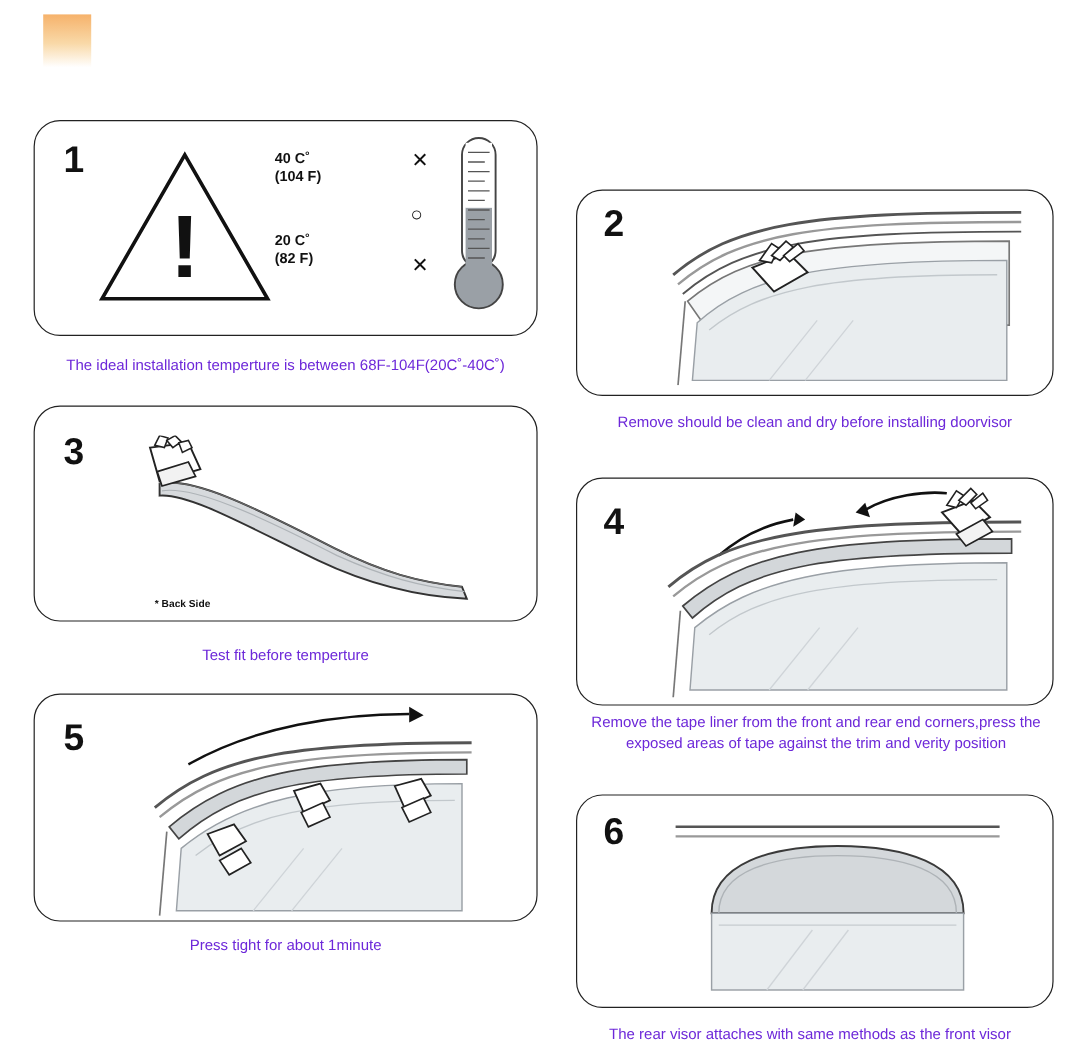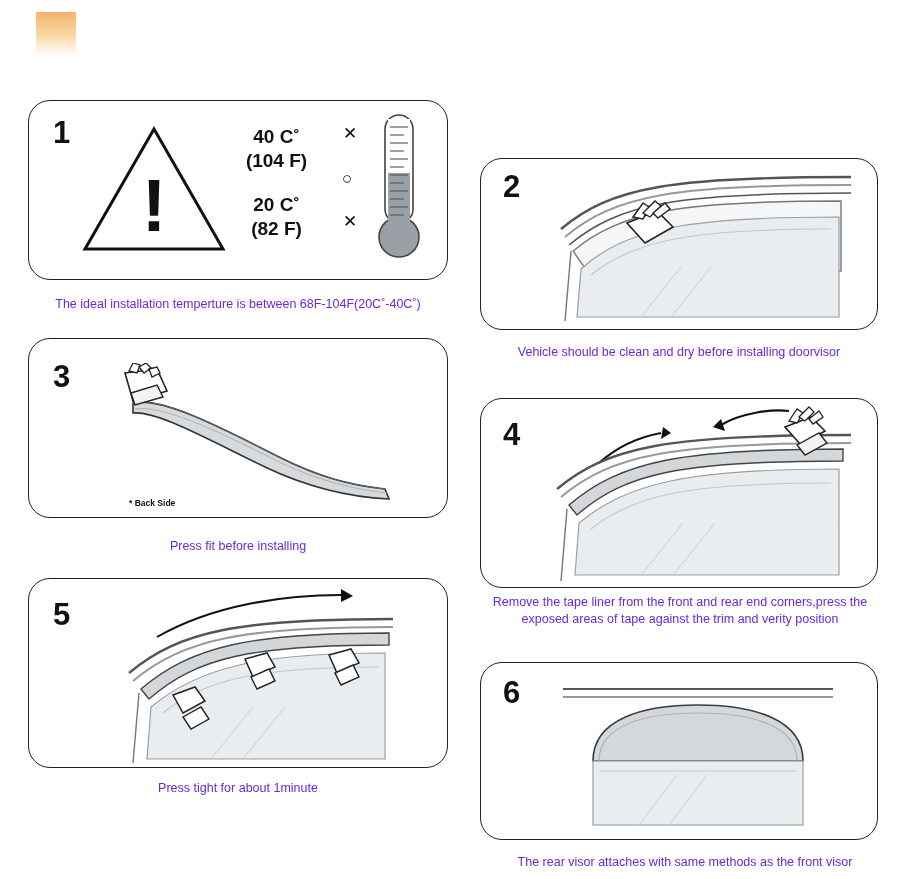--- a/index.html
+++ b/index.html
@@ -66,24 +66,24 @@
   }
   .caption {
     position: absolute;
     font-size: 12.5px;
     color: #6d28d9;
     text-align: center;
     line-height: 1.35;
   }
   .temp-label {
     position: absolute;
-    font-size: 19px;
+    font-size: 12px;
     font-weight: 700;
     color: #111;
-    text-align: center;
+    text-align: left;
     line-height: 1.25;
     white-space: nowrap;
   }
   .mark {
     position: absolute;
     font-size: 17px;
     color: #111;
     font-weight: 400;
   }
 
@@ -167,21 +167,21 @@
     <line x1="50" y1="80" x2="44" y2="150" stroke="#777" stroke-width="1.4"></line>
 
     <g>
       <path d="M106,52 l30,-12 l16,16 l-28,16 z" fill="#ffffff" stroke="#222" stroke-width="1.6"></path>
       <path d="M112,46 l10,-14 l6,4 l-6,12 z" fill="#ffffff" stroke="#222" stroke-width="1.4"></path>
       <path d="M122,42 l12,-12 l6,5 l-11,11 z" fill="#ffffff" stroke="#222" stroke-width="1.4"></path>
       <path d="M132,42 l12,-10 l5,6 l-12,9 z" fill="#ffffff" stroke="#222" stroke-width="1.4"></path>
     </g>
   </svg>
 </div>
-<div class="caption" style="left:480px; top:344px; width:398px;">Vehicle should be clean and dry before installing doorvisor</div>
+<div class="caption" style="left:480px; top:344px; width:398px;">Remove should be clean and dry before installing doorvisor</div>
 
 <div class="panel" style="left:28px; top:338px; width:420px; height:180px;">
   <div class="step-num" style="left:24px; top:20px;">3</div>
 
   <svg class="art" style="left:70px; top:24px;" width="330" height="140" viewBox="0 0 330 140">
 
     <path d="M34,40 C60,34 110,58 180,94 C220,114 250,122 286,126 L290,136 C248,134 208,124 166,104 C104,74 58,48 34,50 Z" fill="#d7dadd" stroke="#333" stroke-width="1.6"></path>
     <path d="M34,40 C60,34 110,58 180,94 C220,114 250,122 286,126" fill="none" stroke="#666" stroke-width="1"></path>
     <path d="M36,46 C62,42 112,64 182,100 C222,118 252,126 288,130" fill="none" stroke="#aeb3b7" stroke-width="1"></path>
 
@@ -189,21 +189,21 @@
       <path d="M26,10 l32,-4 l10,22 l-34,10 z" fill="#ffffff" stroke="#222" stroke-width="1.6"></path>
       <path d="M30,8 l4,-8 l7,2 l-3,8 z" fill="#ffffff" stroke="#222" stroke-width="1.3"></path>
       <path d="M40,4 l7,-4 l5,5 l-7,5 z" fill="#ffffff" stroke="#222" stroke-width="1.3"></path>
       <path d="M50,6 l8,-2 l3,6 l-8,4 z" fill="#ffffff" stroke="#222" stroke-width="1.3"></path>
       <path d="M32,30 l26,-8 l6,12 l-28,8 z" fill="#f2f2f2" stroke="#222" stroke-width="1.4"></path>
     </g>
   </svg>
 
   <div class="backside-label" style="left:100px; top:122px;">* Back Side</div>
 </div>
-<div class="caption" style="left:28px; top:538px; width:420px;">Press fit before installing</div>
+<div class="caption" style="left:28px; top:538px; width:420px;">Test fit before temperture</div>
 
 <div class="panel" style="left:480px; top:398px; width:398px; height:190px;">
   <div class="step-num" style="left:22px; top:18px;">4</div>
 
   <svg class="art" style="left:40px; top:6px;" width="350" height="178" viewBox="0 0 350 178">
 
     <path d="M200,20 C220,8 250,4 268,6" fill="none" stroke="#111" stroke-width="2.2"></path>
     <polygon points="200,14 192,22 204,26" fill="#111"></polygon>
     <path d="M78,58 C96,42 118,32 140,28" fill="none" stroke="#111" stroke-width="2.2"></path>
     <polygon points="142,22 150,28 140,34" fill="#111"></polygon>
@@ -277,13 +277,13 @@
 
     <path d="M50,86 C50,44 100,30 155,30 C210,30 260,44 260,86 Z" fill="#d4d8db" stroke="#3a3a3a" stroke-width="1.6"></path>
     <path d="M56,86 C56,50 102,38 155,38 C208,38 254,50 254,86" fill="none" stroke="#aeb3b7" stroke-width="1.2"></path>
 
     <rect x="50" y="86" width="210" height="64" fill="#e9edef" stroke="#9aa0a6" stroke-width="1.2"></rect>
     <line x1="56" y1="96" x2="254" y2="96" stroke="#c6cbcf" stroke-width="1.1"></line>
     <path d="M96,150 L134,100" stroke="#cfd4d8" stroke-width="1.1" fill="none"></path>
     <path d="M126,150 L164,100" stroke="#cfd4d8" stroke-width="1.1" fill="none"></path>
   </svg>
 </div>
-<div class="caption" style="left:486px; top:854px; width:398px;">The rear visor attaches with same methods as the front visor</div>
+<div class="caption" style="left:476px; top:854px; width:398px;">The rear visor attaches with same methods as the front visor</div>
 
 </body></html>

